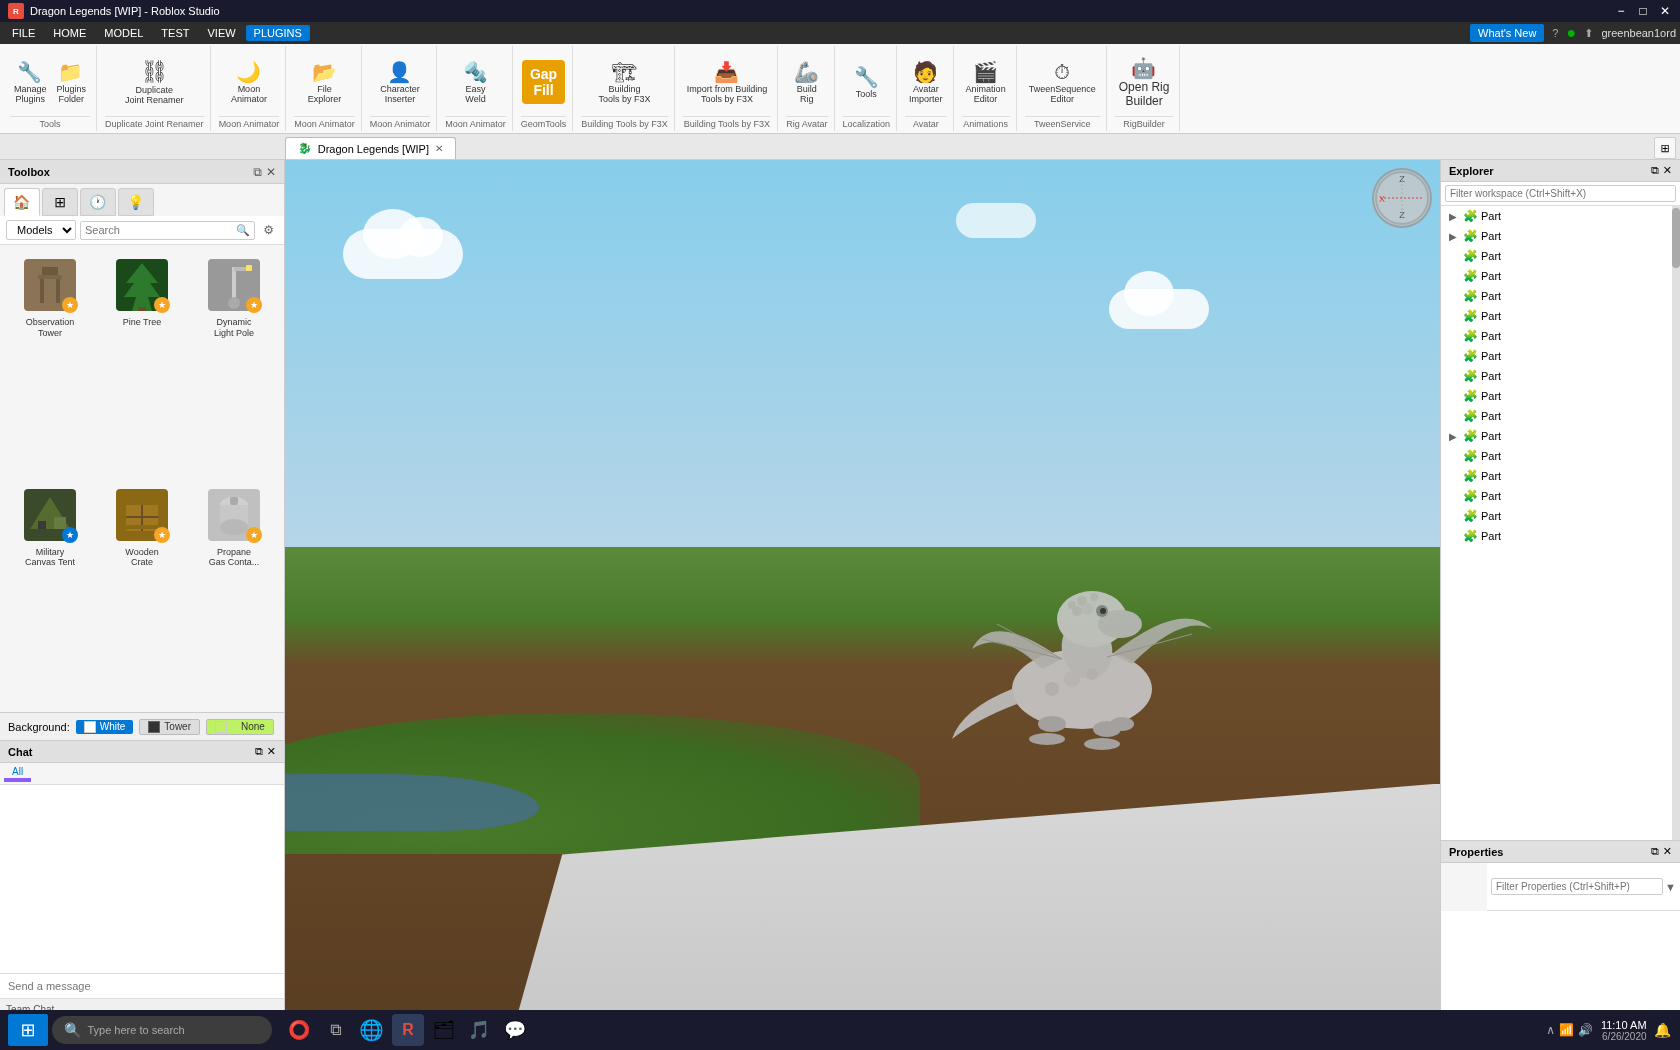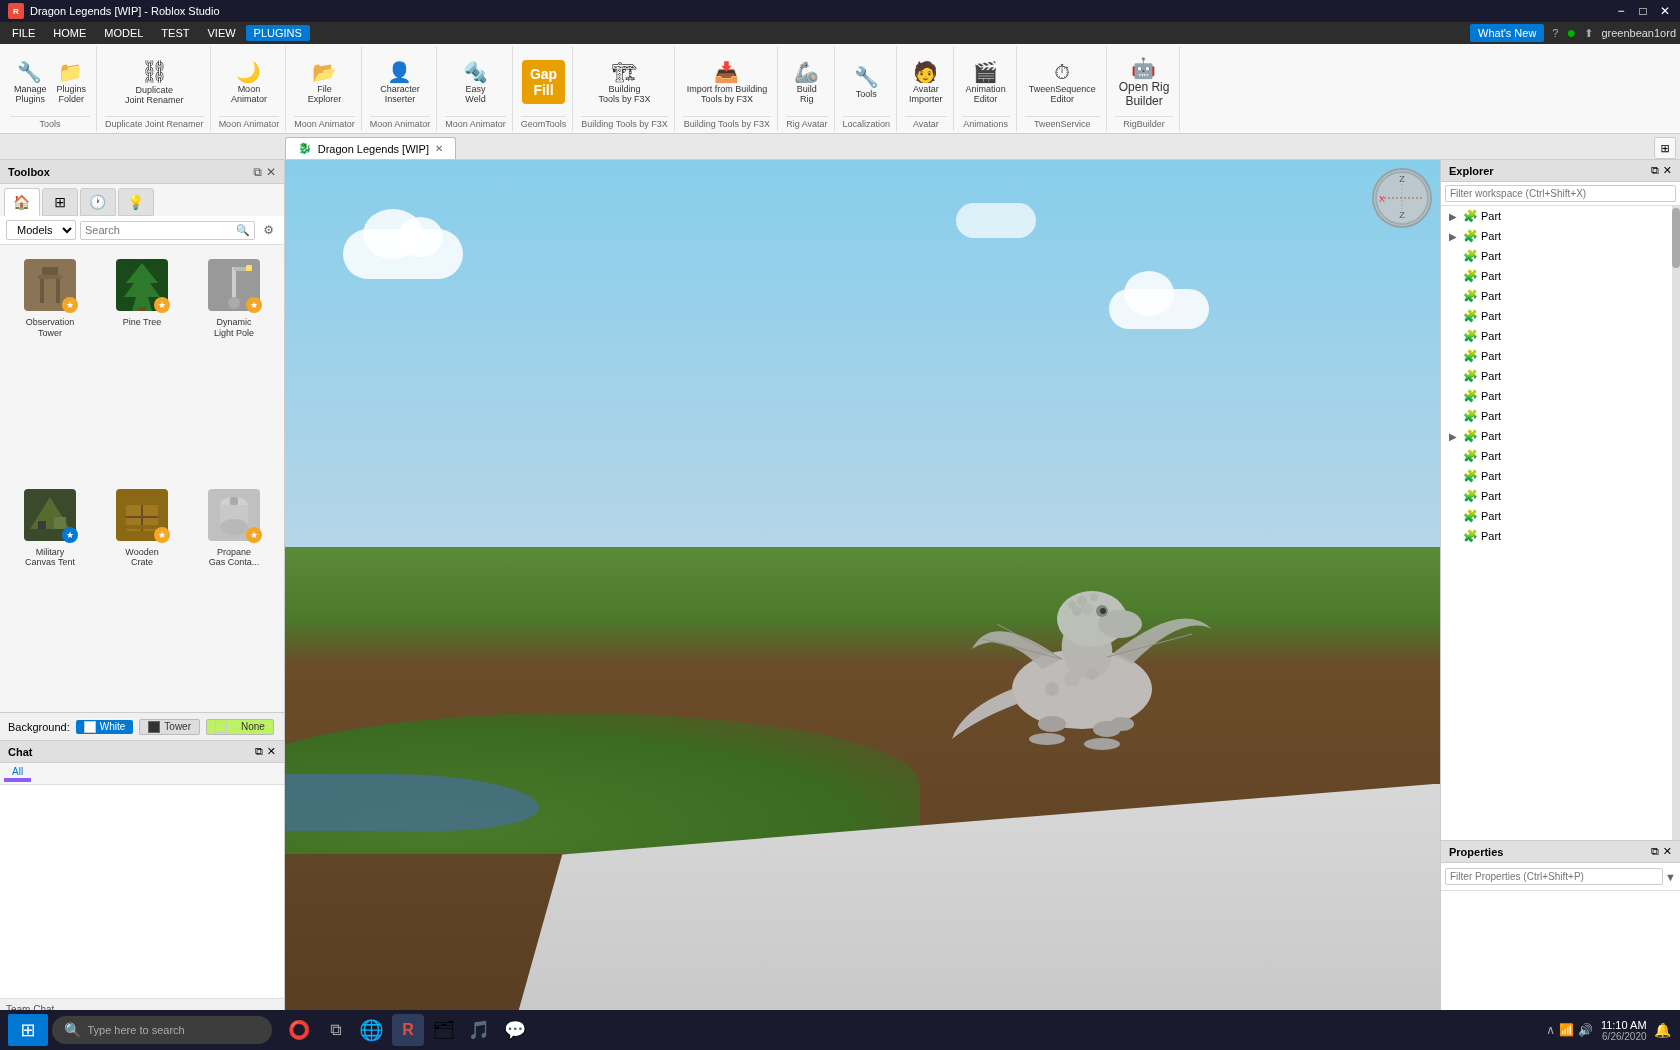--- a/index.html
+++ b/index.html
@@ -964,20 +964,23 @@
         <span style="font-size:11px; font-weight:bold;">Chat</span>
         <div style="display:flex; gap:4px;">
           <span style="cursor:pointer;">⧉</span>
           <span style="cursor:pointer;">✕</span>
         </div>
       </div>
       <div id="chat-tabs" style="padding:2px 4px; background:#f5f5f5; border-bottom:1px solid #ddd;">
         <div class="chat-tab">All</div>
       </div>
       <div id="chat-messages" style="flex:1; padding:4px; background:white; overflow-y:auto;"></div>
+      <div id="chat-input-area" style="border-top:1px solid #ddd; padding:4px; background:white;">
+        <input class="chat-input" type="text" placeholder="Send a message" style="">
+      </div>
       <div id="team-chat-bar" style="height:22px; background:#f0f0f0; display:flex; align-items:center; padding:0 6px; font-size:10px; border-top:1px solid #ddd;">
         <span>Team Chat</span>
       </div>
     </div>
   </div>
 
   <div id="viewport">
     <div class="viewport-scene">
 
       <div class="cloud-1"></div>
@@ -1160,21 +1163,21 @@
     </div>
 
     <div id="properties" style="height:180px; display:flex; flex-direction:column; border-top:1px solid #ccc;">
       <div id="properties-header">
         <span style="font-size:11px; font-weight:bold;">Properties</span>
         <div style="display:flex; gap:4px;">
           <span style="cursor:pointer;">⧉</span>
           <span style="cursor:pointer;">✕</span>
         </div>
       </div>
-      <div id="properties-search" style="padding:5px 4px; border-bottom:1px solid #ddd; background:white; display:flex; align-items:center;">
+      <div id="properties-search" style="padding:15px 4px; border-bottom:1px solid #ddd; background:white; display:flex; align-items:center;margin-left:46px;">
         <input class="props-search-input" type="text" placeholder="Filter Properties (Ctrl+Shift+P)" style="flex: 1 1 0%; border: 1px solid rgb(204, 204, 204); border-radius: 2px; padding: 2px 4px; font-size: 10px; outline: none;">
         <span style="cursor:pointer; margin-left:2px; color:#666;">▼</span>
       </div>
       <div id="properties-content" style="flex:1; background:white;"></div>
     </div>
   </div>
 </div>
 
 <div id="status-bar" style="height:28px; background:#2d2d2d; display:flex; align-items:center; padding:0 0; color:white; gap:0;">
   <div style="width:285px; display:flex; align-items:center; padding:0 6px; border-right:1px solid #555; height:100%;">

